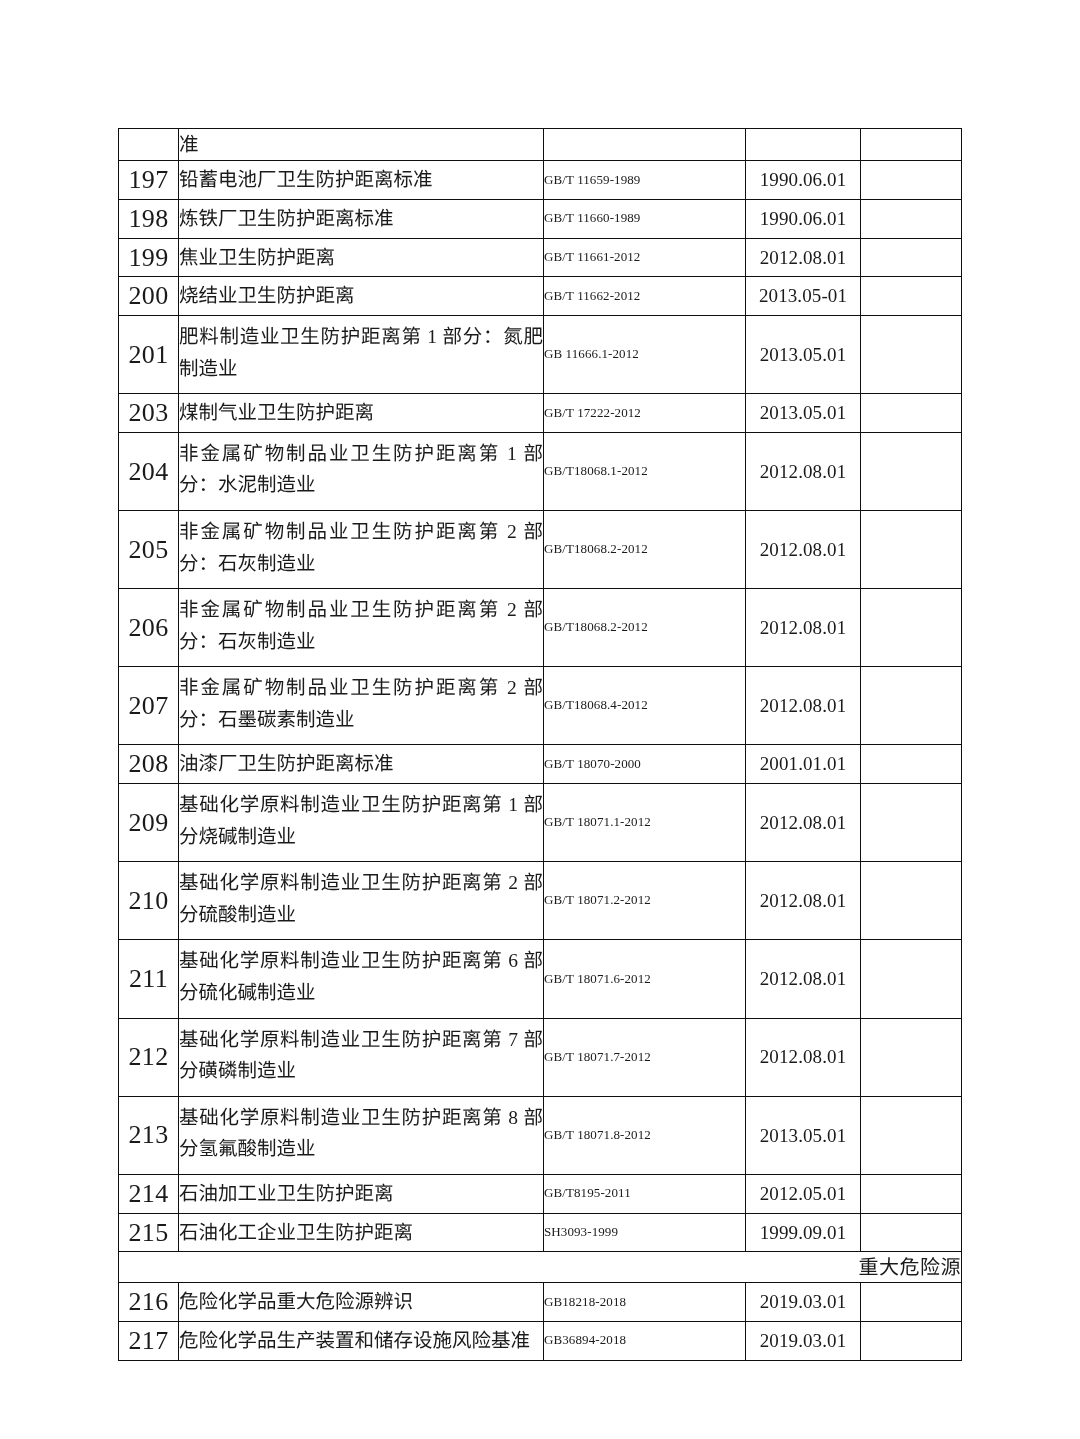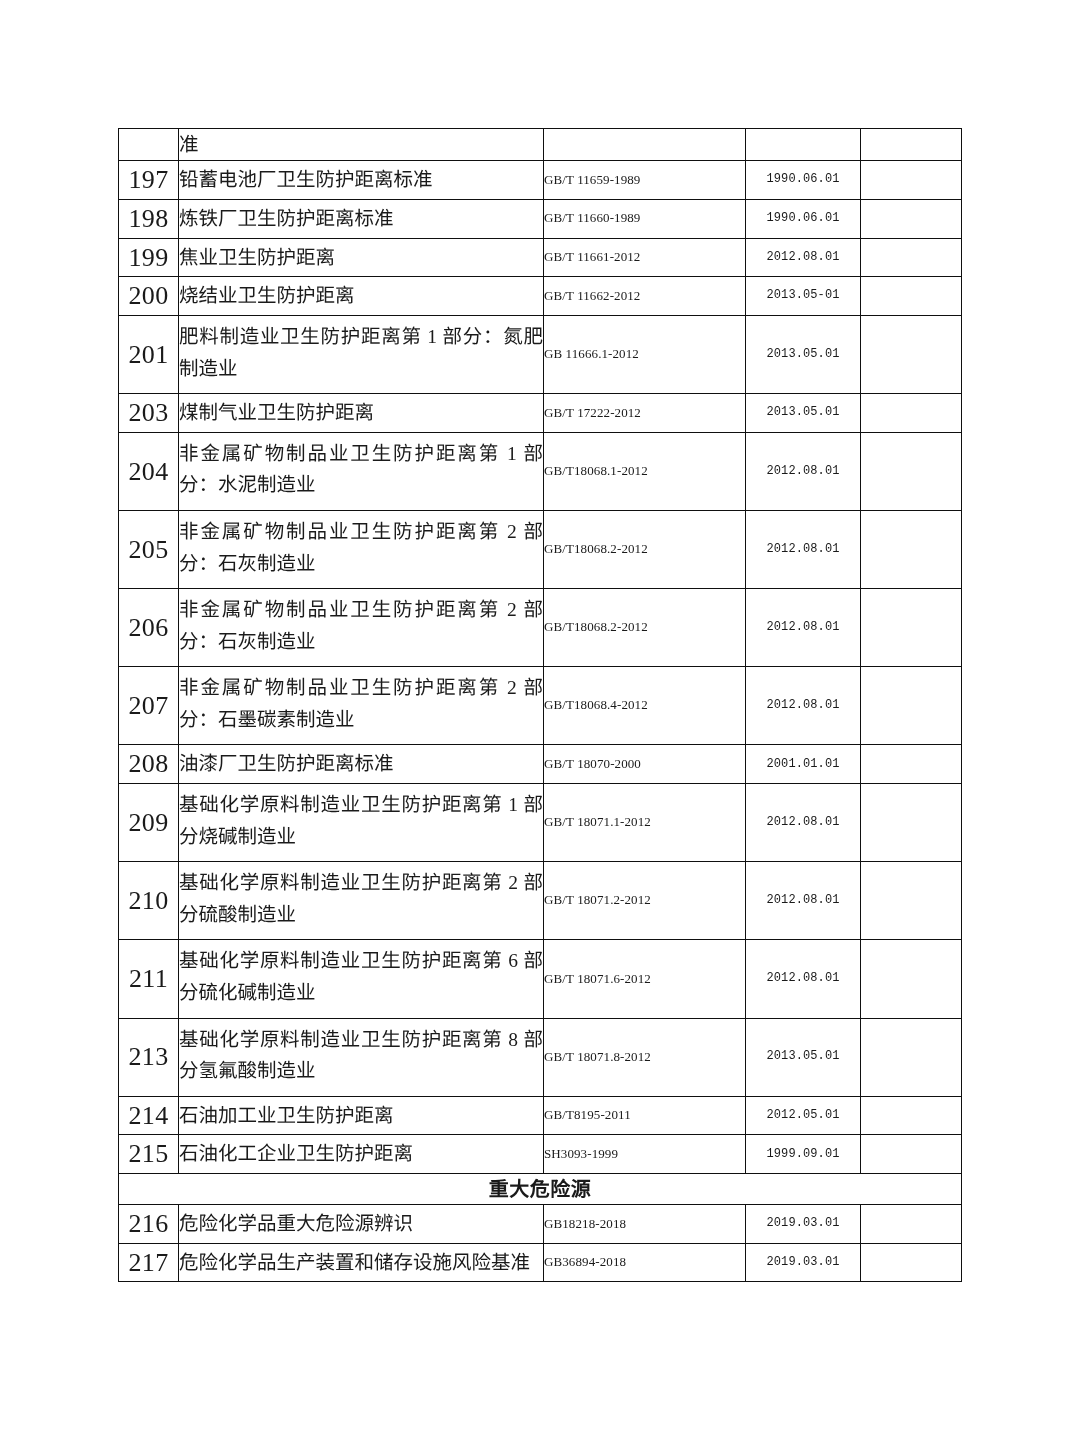--- a/index.html
+++ b/index.html
@@ -65,39 +65,38 @@
   }
   .cell-code {
     text-align: left;
     font-size: 13px;
     line-height: 1.45;
     padding: 7px 6px 7px 10px;
     letter-spacing: 0.1px;
   }
   .cell-date {
     text-align: center;
-    font-size: 12px;
+    font-size: 19px;
     line-height: 1.45;
     padding: 7px 3px;
     letter-spacing: 0.1px;
-    font-family: Liberation Mono, monospace;
   }
   .cell-extra {
     padding: 0;
   }
   .cell-cont {
     text-align: left;
     font-size: 19.5px;
     line-height: 1.6;
     padding: 8px 8px 8px 11px;
   }
   .cell-section {
-    text-align: center;
+    text-align: right;
     font-size: 20px;
-    font-weight: bold;
+    font-weight: normal;
     line-height: 1.5;
     padding: 10px 8px 10px 11px;
     letter-spacing: 0.5px;
   }
   .row-tall .cell-name { padding-top: 5px; padding-bottom: 9px; }
 </style>
 </head>
 <body>
 
 <div class="page">
@@ -211,20 +210,27 @@
             <td class="cell-extra"></td>
           </tr>
           <tr class="row-tall">
             <td class="cell-num">211</td>
             <td class="cell-name">基础化学原料制造业卫生防护距离第 6 部分硫化碱制造业</td>
             <td class="cell-code">GB/T 18071.6-2012</td>
             <td class="cell-date">2012.08.01</td>
             <td class="cell-extra"></td>
           </tr>
           <tr class="row-tall">
+            <td class="cell-num">212</td>
+            <td class="cell-name">基础化学原料制造业卫生防护距离第 7 部分磺磷制造业</td>
+            <td class="cell-code">GB/T 18071.7-2012</td>
+            <td class="cell-date">2012.08.01</td>
+            <td class="cell-extra"></td>
+          </tr>
+          <tr class="row-tall">
             <td class="cell-num">213</td>
             <td class="cell-name">基础化学原料制造业卫生防护距离第 8 部分氢氟酸制造业</td>
             <td class="cell-code">GB/T 18071.8-2012</td>
             <td class="cell-date">2013.05.01</td>
             <td class="cell-extra"></td>
           </tr>
           <tr>
             <td class="cell-num">214</td>
             <td class="cell-name">石油加工业卫生防护距离</td>
             <td class="cell-code">GB/T8195-2011</td>

